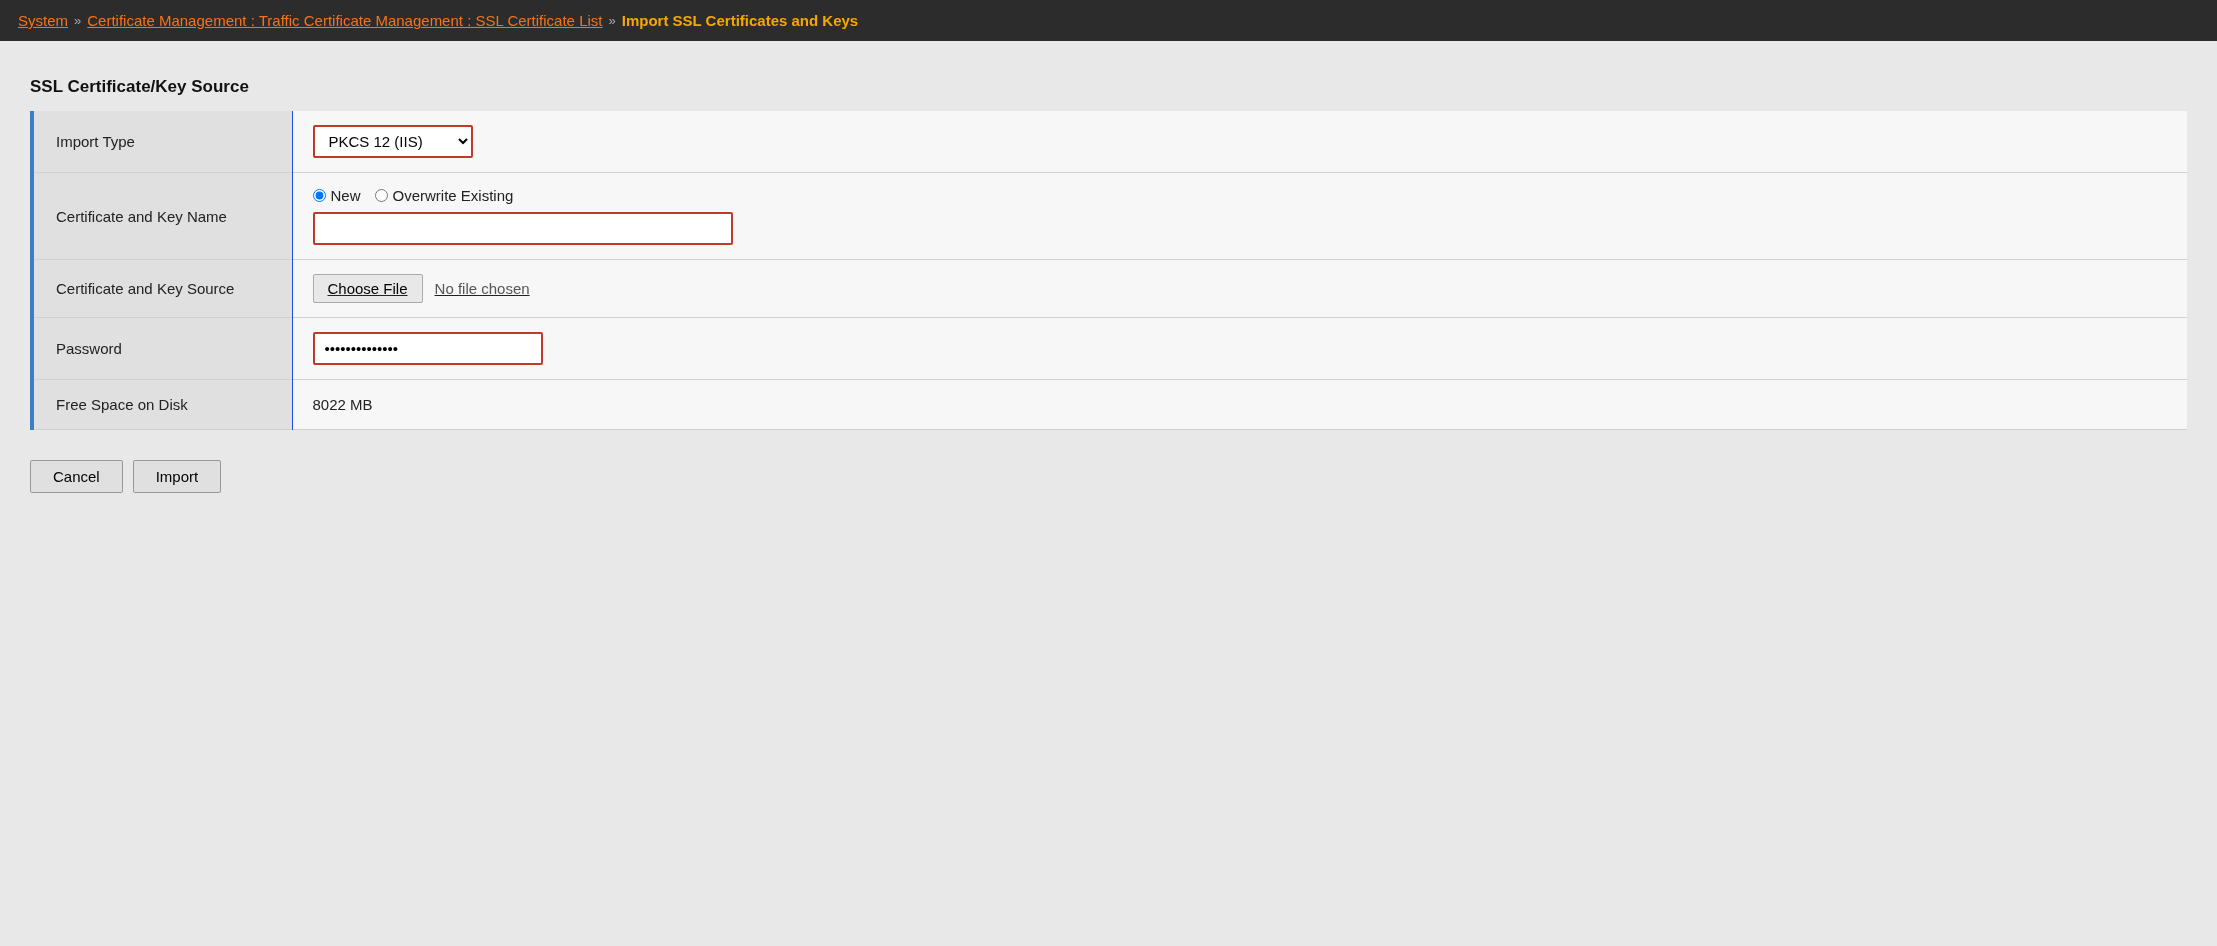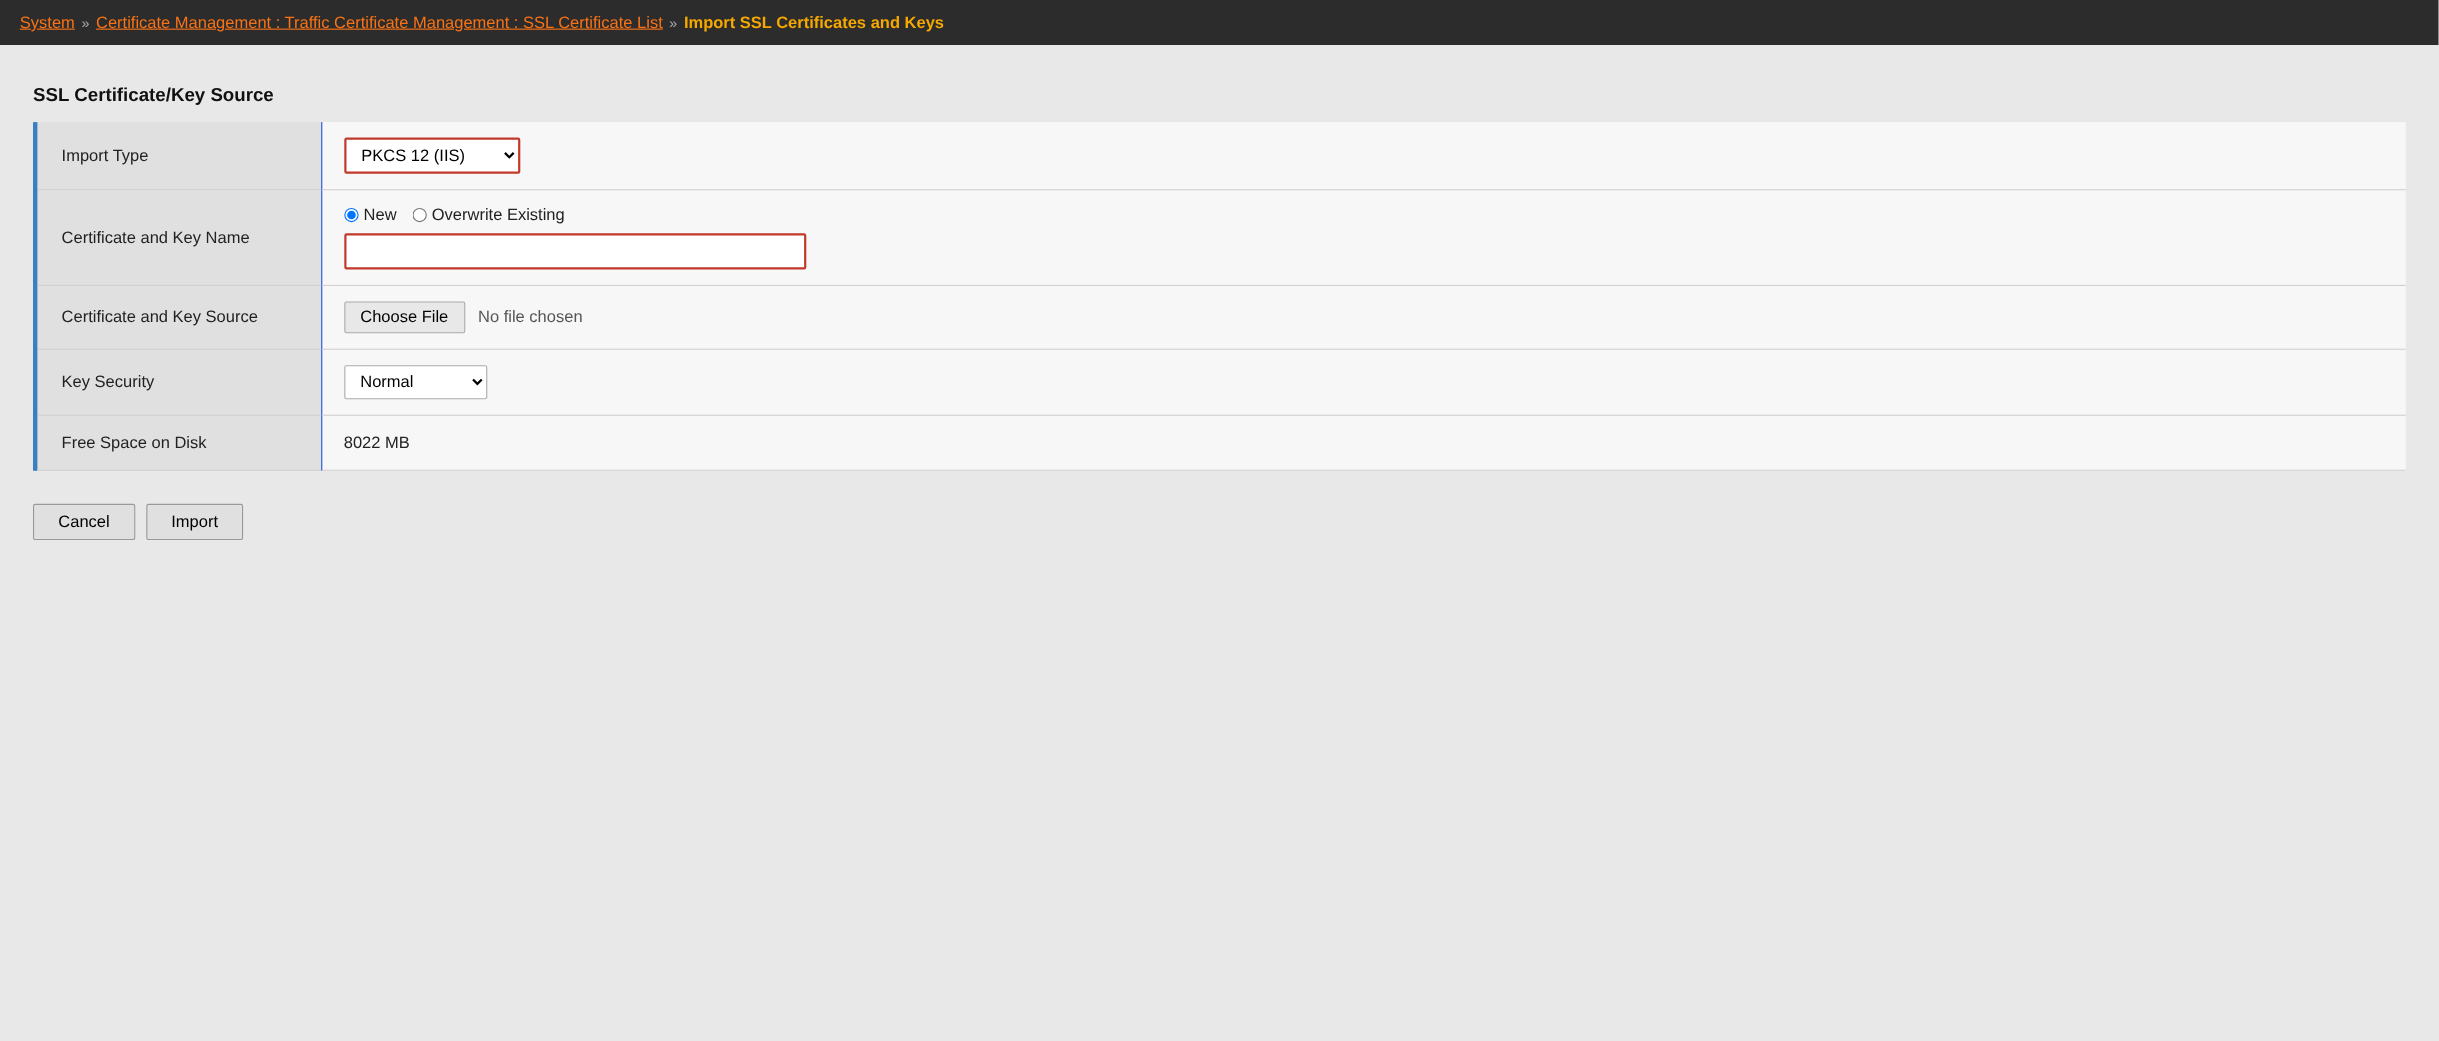--- a/index.html
+++ b/index.html
@@ -102,20 +102,21 @@
       font-size: 15px;
       width: 230px;
       border-radius: 2px;
       background: #fff;
     }
 
     .file-input-area {
       display: flex;
       align-items: center;
       gap: 12px;
+      text-decoration: underline;
     }
 
     .choose-file-btn {
       padding: 5px 14px;
       font-size: 15px;
       border: 1px solid #aaa;
       background: #e8e8e8;
       cursor: pointer;
       border-radius: 2px;
     }
@@ -204,30 +205,27 @@
     <tr>
       <td class="label-cell">Certificate and Key Source</td>
       <td class="value-cell">
         <div class="file-input-area">
           <button class="choose-file-btn">Choose File</button>
           <span class="no-file-text">No file chosen</span>
         </div>
       </td>
     </tr>
 
-
-    <tr>
-      <td class="label-cell">Key Security</td>
-      <td class="value-cell">
-        <select class="key-security-select">
-          <option selected="">Normal</option>
-          <option>High</option>
-        </select>
-      </td>
-    </tr>
+    <tr>
+      <td class="label-cell">Password</td>
+      <td class="value-cell">
+        <input type="password" class="password-input" value="password123456" style="">
+      </td>
+    </tr>
+
 
     <tr>
       <td class="label-cell">Free Space on Disk</td>
       <td class="value-cell">
         <span class="free-space-text">8022 MB</span>
       </td>
     </tr>
   </tbody>
     </table>
 

